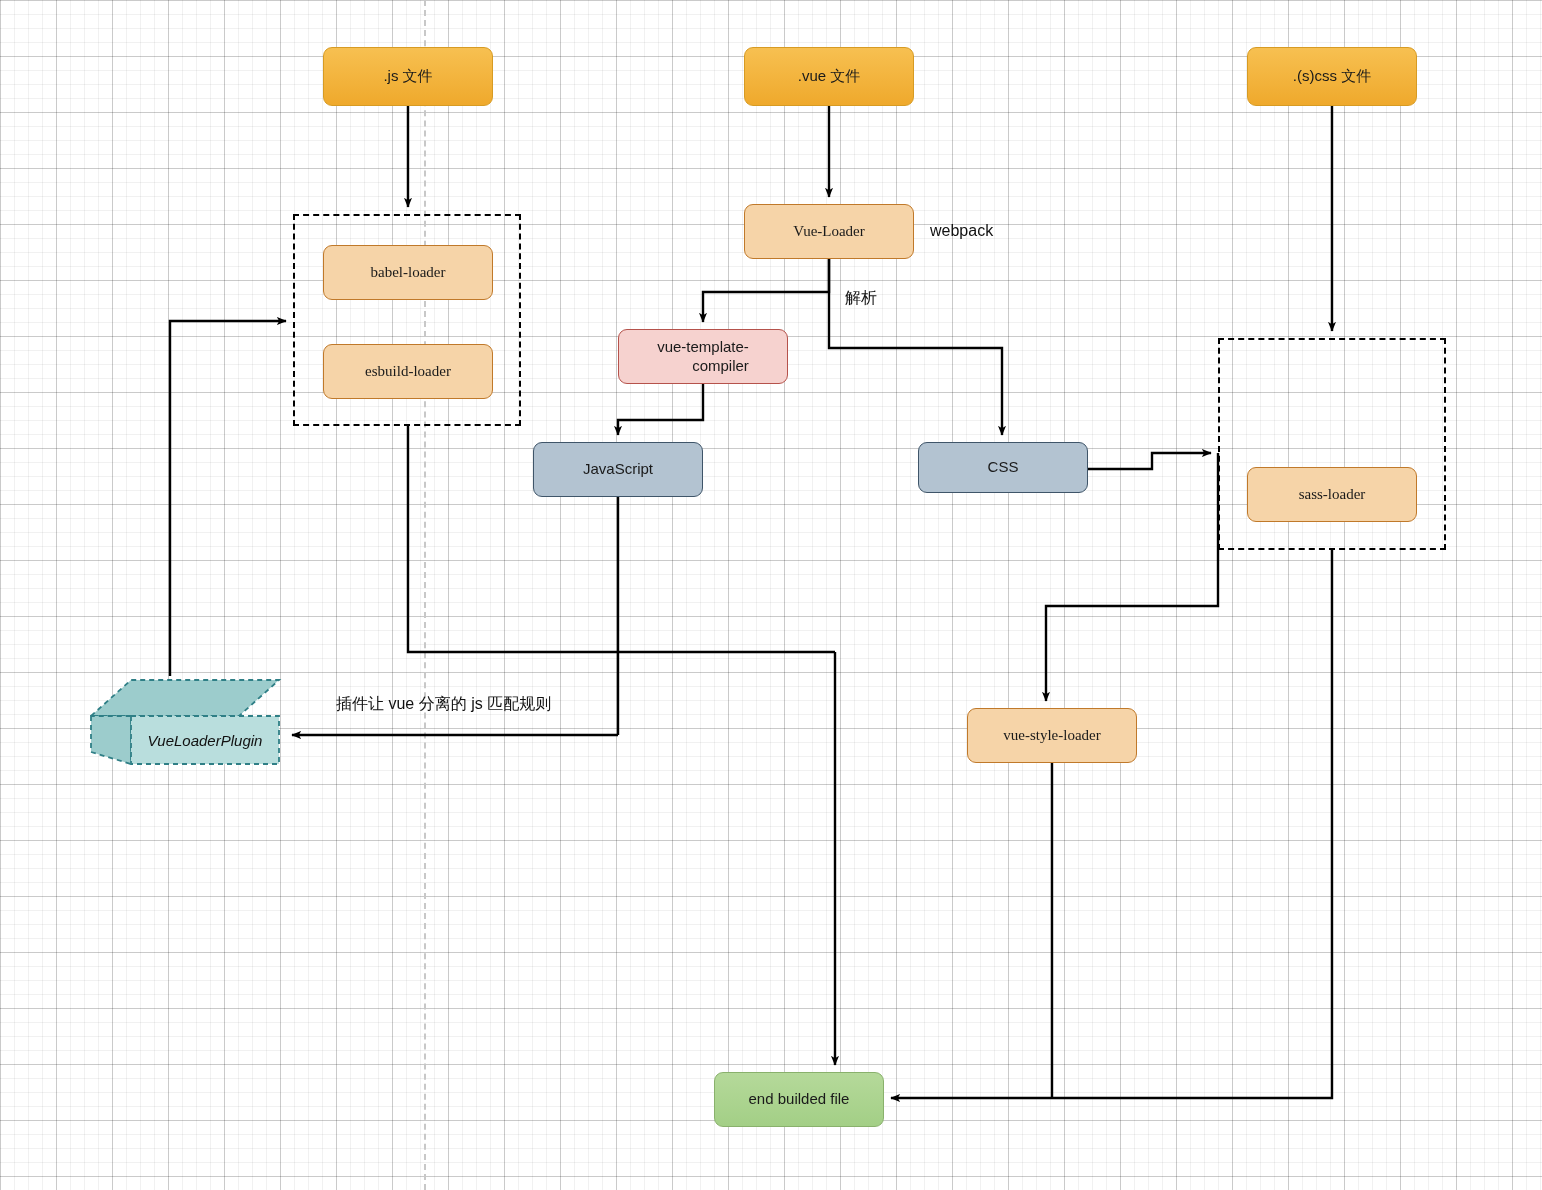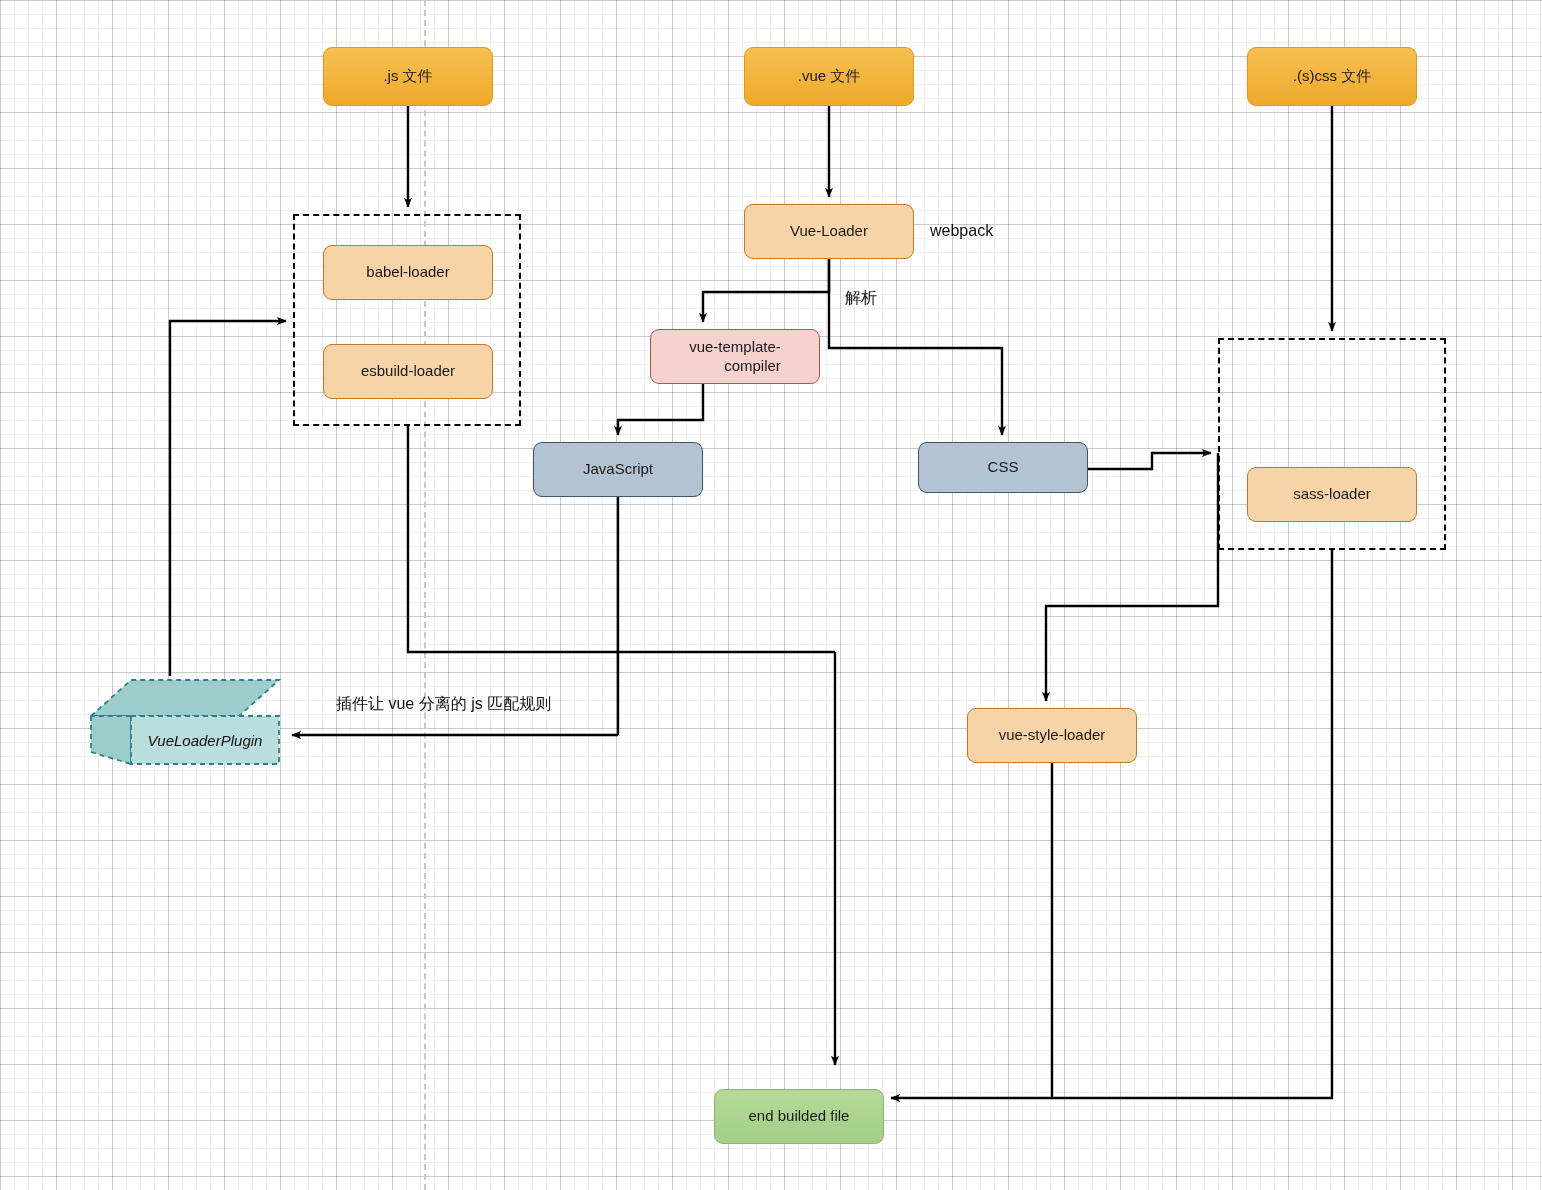--- a/index.html
+++ b/index.html
@@ -44,34 +44,33 @@
     z-index: 3;
   }
   .n-src {
     background: linear-gradient(180deg, #f7c051 0%, #efa92c 100%);
     border: 1px solid #d79b23;
     box-shadow: 0 0 0 0 rgba(0,0,0,0);
   }
   .n-loader {
     background: #f6d4a8;
     border: 1.6px solid #c0792a;
+    font-family: Liberation Serif, serif;
   }
   .n-compiler {
     background: #f6d2cf;
     border: 1.6px solid #b5524b;
-    margin-left: 32px;
   }
   .n-asset {
     background: #b3c3d1;
     border: 1.6px solid #3f5569;
   }
   .n-final {
     background: linear-gradient(180deg, #b5d99a 0%, #a3cf86 100%);
     border: 1.5px solid #89b16c;
-    margin-top: 17px;
   }
   .dashgroup {
     position: absolute;
     border: 2.4px dashed #000000;
     background: transparent;
     z-index: 1;
   }
   .cube {
     position: absolute;
     z-index: 3;

